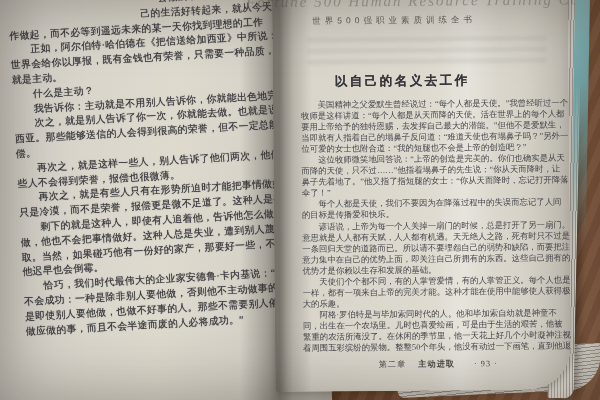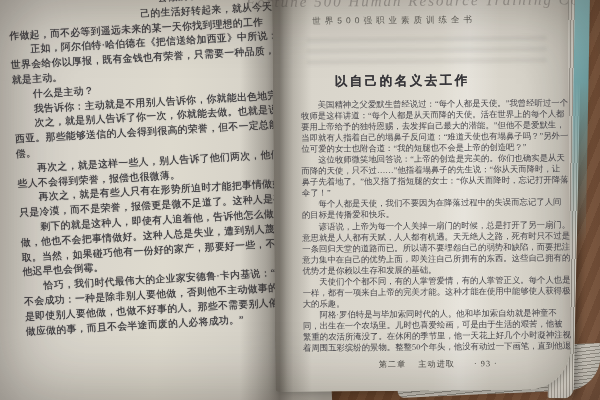--- a/index.html
+++ b/index.html
@@ -38,21 +38,21 @@
     background:repeating-linear-gradient(to bottom, rgba(100,98,95,.10) 0 5px, transparent 5px 11px);
     filter:blur(1.5px);}
   .chapter-title{position:absolute;top:80px;left:62px;white-space:nowrap;
     font-weight:bold;font-size:12.5px;letter-spacing:2.5px;color:#37363a;
     text-shadow:0 0 .6px rgba(55,54,58,.9);}
   .rbody{position:absolute;top:106px;left:28px;right:4px;
     font-size:8.4px;line-height:11.05px;color:#46454b;}
   .rbody .tline{white-space:nowrap;}
   .page-footer{position:absolute;top:366px;left:60px;right:30px;text-align:center;
     font-size:8.2px;color:#4a4945;letter-spacing:1px;white-space:nowrap;}
-  .page-footer .sec{margin-left:9px;}
+  .page-footer .sec{margin-left:9px;font-weight:bold;}
   .page-footer .pg{margin-left:16px;}
 
   
   .fore-edge{position:absolute;left:556px;top:-4px;width:26px;height:402px;z-index:1;
     transform:rotate(1.2deg);transform-origin:0 0;
     background:
       repeating-linear-gradient(to right, rgba(135,130,120,.45) 0 1px, rgba(236,232,222,.95) 1px 3px),
       linear-gradient(to right,#d8d4ca,#e9e5db 45%,#c0bcb2);
     border-radius:0 0 10px 2px;box-shadow:4px 0 8px rgba(0,0,0,.35);}
   .cover-edge{position:absolute;left:575px;top:-6px;width:15px;height:250px;z-index:3;

